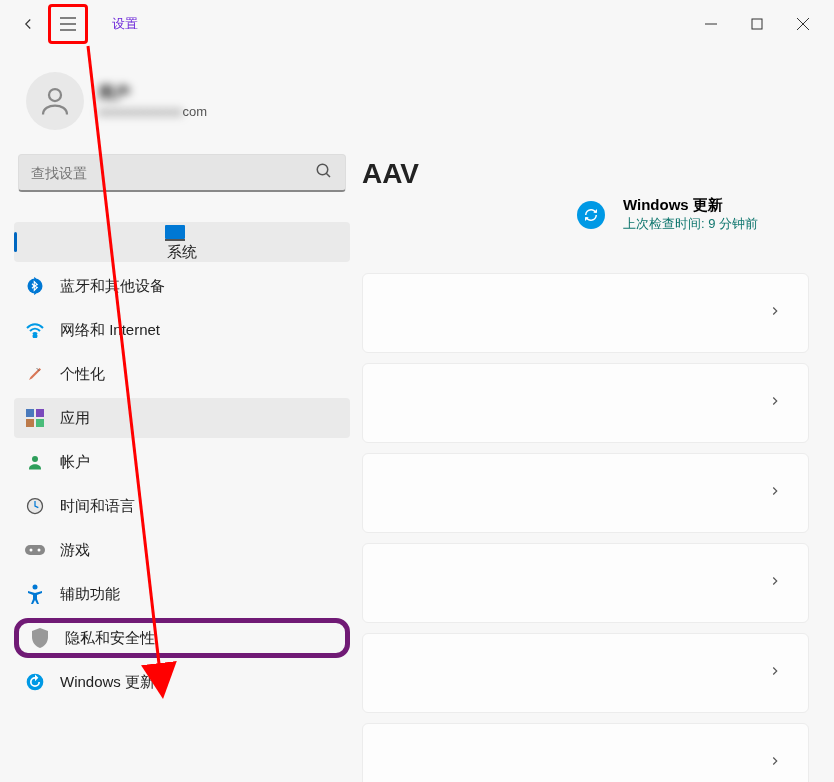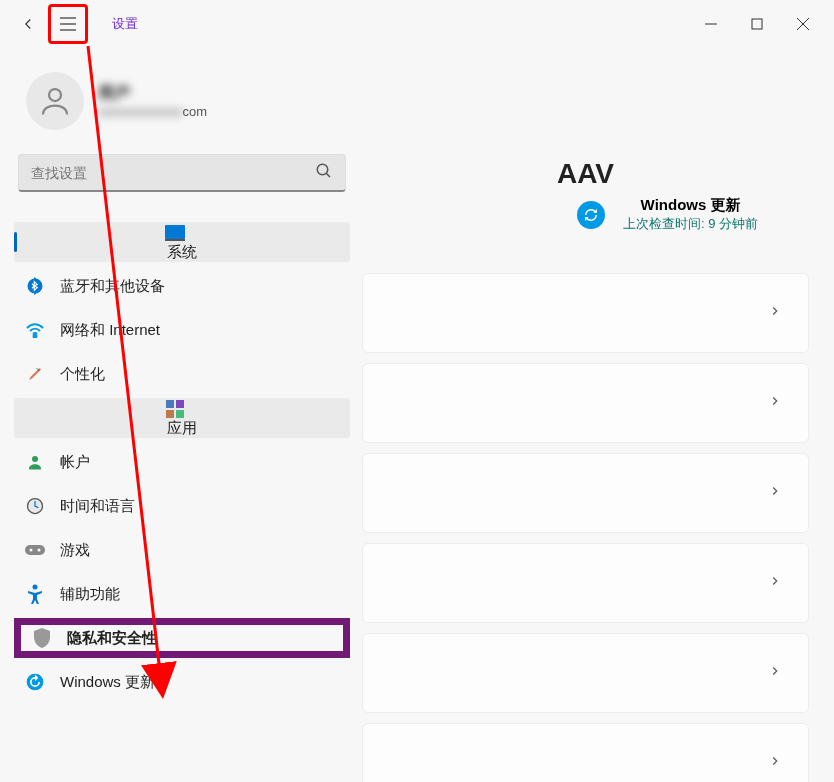--- a/index.html
+++ b/index.html
@@ -23,26 +23,26 @@
     .user-email .blurred { filter: blur(4px); }
     
     .search-box { margin: 0 4px 30px 4px; height: 38px; background: #e5e5e5; border: 1px solid #ddd; border-bottom: 2px solid #888; border-radius: 4px; display: flex; align-items: center; padding: 0 12px; }
     .search-input { flex: 1; border: none; outline: none; font-size: 14px; background: transparent; }
     .search-icon { width: 18px; height: 18px; }
     
     .nav-list { display: flex; flex-direction: column; gap: 4px; }
     .nav-item { height: 40px; display: flex; align-items: center; padding: 0 10px; border-radius: 4px; cursor: pointer; position: relative; }
     .nav-item.selected { background: #eaeaea; flex-direction: column; }
     .nav-item.selected::before { content: ""; position: absolute; left: 0; top: 10px; bottom: 10px; width: 3px; background: #0067c0; border-radius: 2px; }
-    .nav-item.hover-bg { background: #eaeaea; flex-direction: column; }
-    .nav-item.highlighted { border: 7px solid #701a75; border-radius: 0; font-weight: bold; }
+    .nav-item.hover-bg { background: #eaeaea; }
+    .nav-item.highlighted { border: 5px solid #701a75; border-radius: 14px; }
     .nav-icon { width: 22px; height: 22px; margin-right: 14px; display: flex; align-items: center; justify-content: center; }
     .nav-label { font-size: 15px; color: #222; }
     
-    .content { flex: 1; padding: 110px 25px 0 4px; text-align: center; }
+    .content { flex: 1; padding: 110px 25px 0 4px; }
     .content-heading { font-size: 28px; font-weight: 600; color: #222; margin-bottom: 6px; }
     
     .update-card { display: flex; align-items: center; margin: 6px 0 30px 0; padding-left: 215px; }
     .update-icon { width: 28px; height: 28px; border-radius: 50%; background: #0099e5; display: flex; align-items: center; justify-content: center; margin-right: 18px; }
     .update-text .title { font-size: 15px; font-weight: 600; }
     .update-text .subtitle { font-size: 13px; color: #0f766e; }
     
     .card-list { display: flex; flex-direction: column; gap: 10px; margin-top: 40px; }
     .card { height: 80px; background: #fdfdfd; border: 1px solid #ececec; border-radius: 6px; display: flex; align-items: center; justify-content: flex-end; padding: 0 26px; cursor: pointer; }
     .chevron { width: 14px; height: 14px; }

